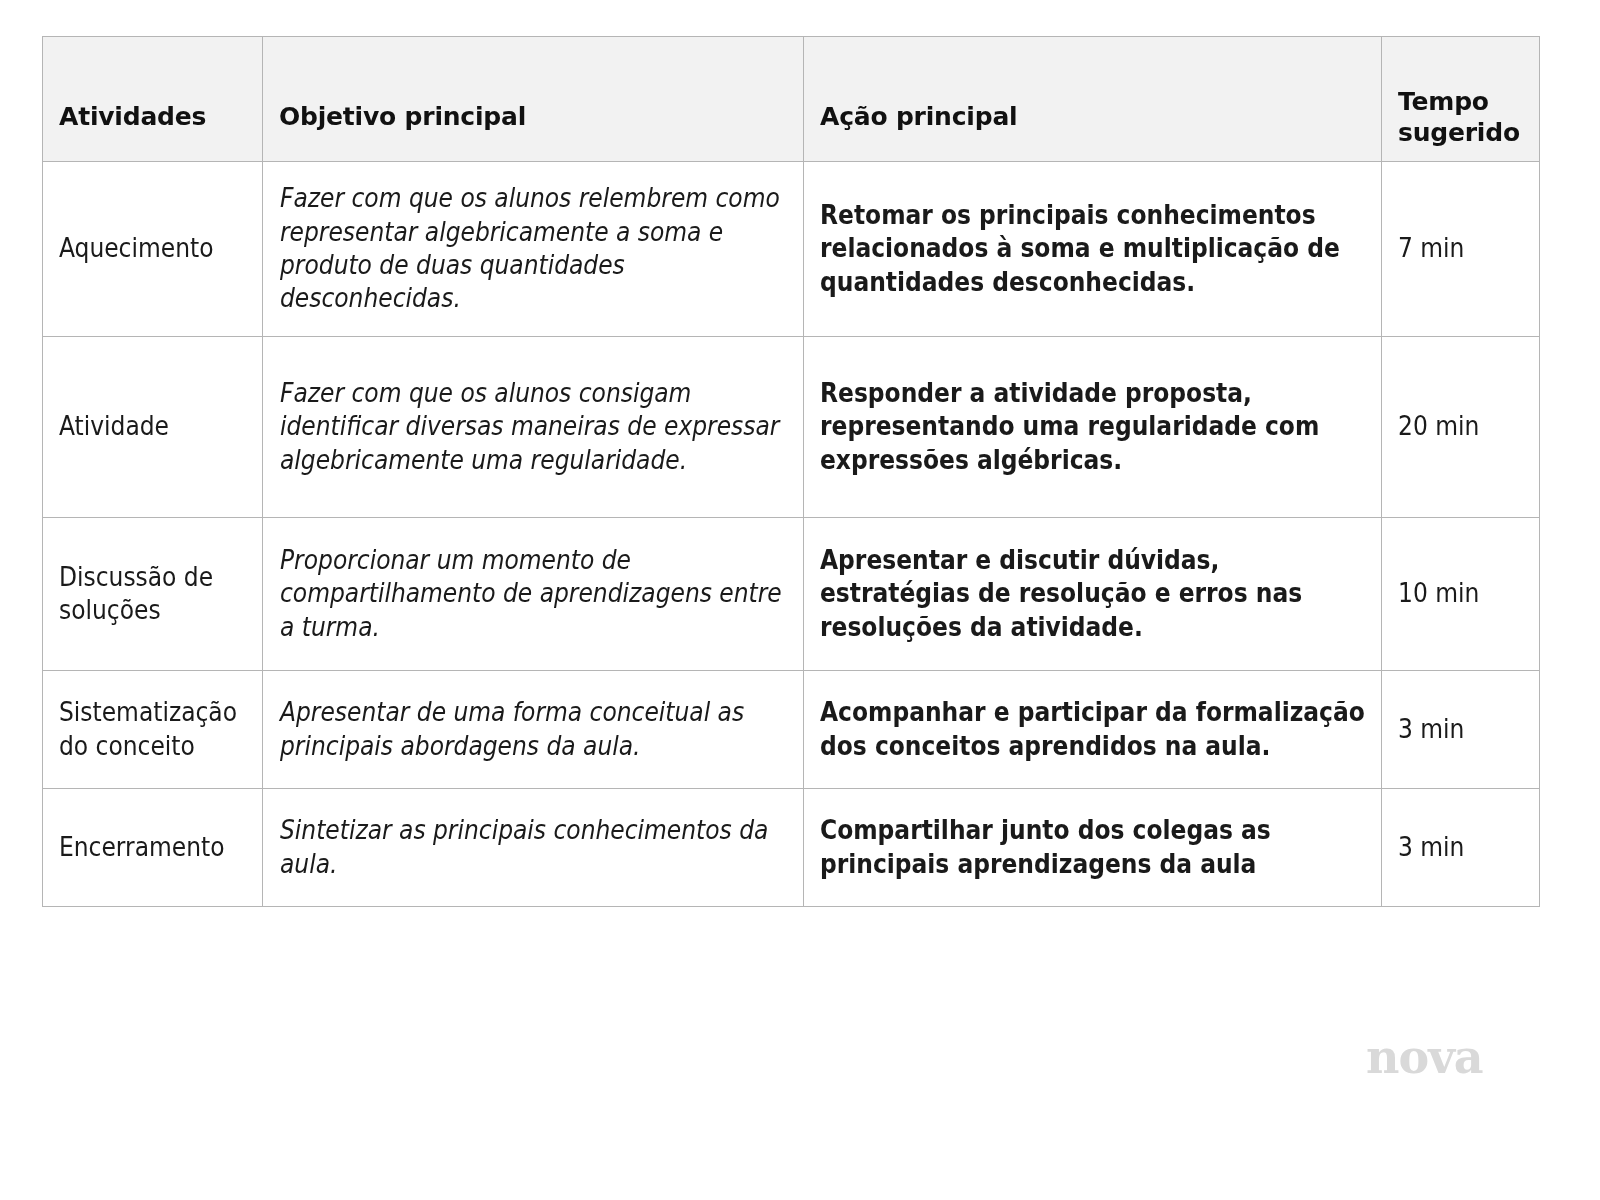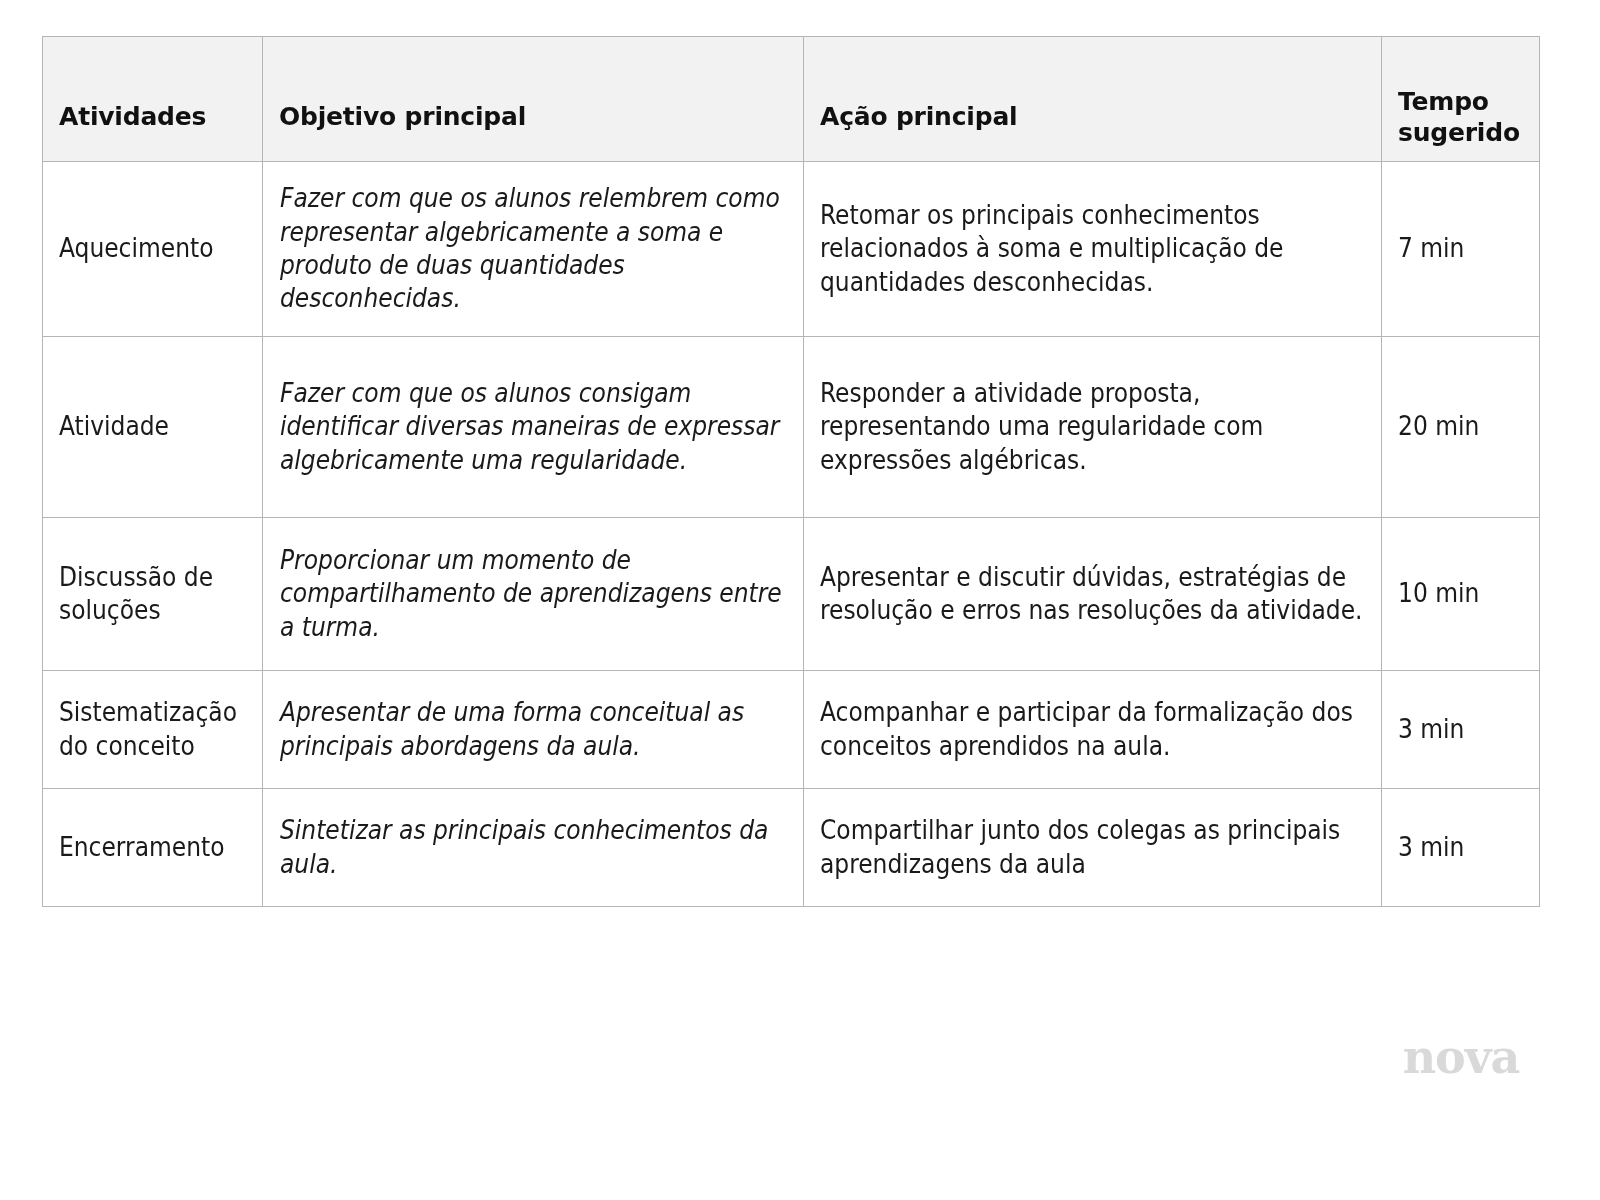--- a/index.html
+++ b/index.html
@@ -71,37 +71,37 @@
     font-size: 26px;
     color: #1a1a1a;
     line-height: 1.28;
     padding: 10px 18px 10px 16px;
     text-align: left;
     font-stretch: condensed;
   }
 
   tbody td.col-atividade .cell { padding-left: 16px; padding-right: 10px; }
   tbody td.col-objetivo  .cell { padding-left: 17px; padding-right: 12px; font-style: italic; }
-  tbody td.col-acao      .cell { padding-left: 16px; padding-right: 14px; }
+  tbody td.col-acao      .cell { padding-left: 16px; padding-right: 14px; font-weight: bold; }
   tbody td.col-tempo     .cell { padding-left: 16px; padding-right: 10px; }
 
   
   tr.row-0 td { height: 174px; }
   tr.row-1 td { height: 180px; margin-left: 16px; }
   tr.row-2 td { height: 152px; }
   tr.row-3 td { height: 117px; }
   tr.row-4 td { height: 117px; }
   tr.row-5 td { height: 153px; }
 
   .watermark {
     position: absolute;
     left: 1366px;
     top: 1036px;
     width: 190px;
-    text-align: center;
+    text-align: left;
     font-family: "DejaVu Serif", "Liberation Serif", serif;
     font-weight: bold;
     font-size: 46px;
     line-height: 0.94;
     color: #d9d9d9;
     letter-spacing: -1px;
     user-select: none;
     pointer-events: none;
   }
   .watermark .wm-line { display: block; }

